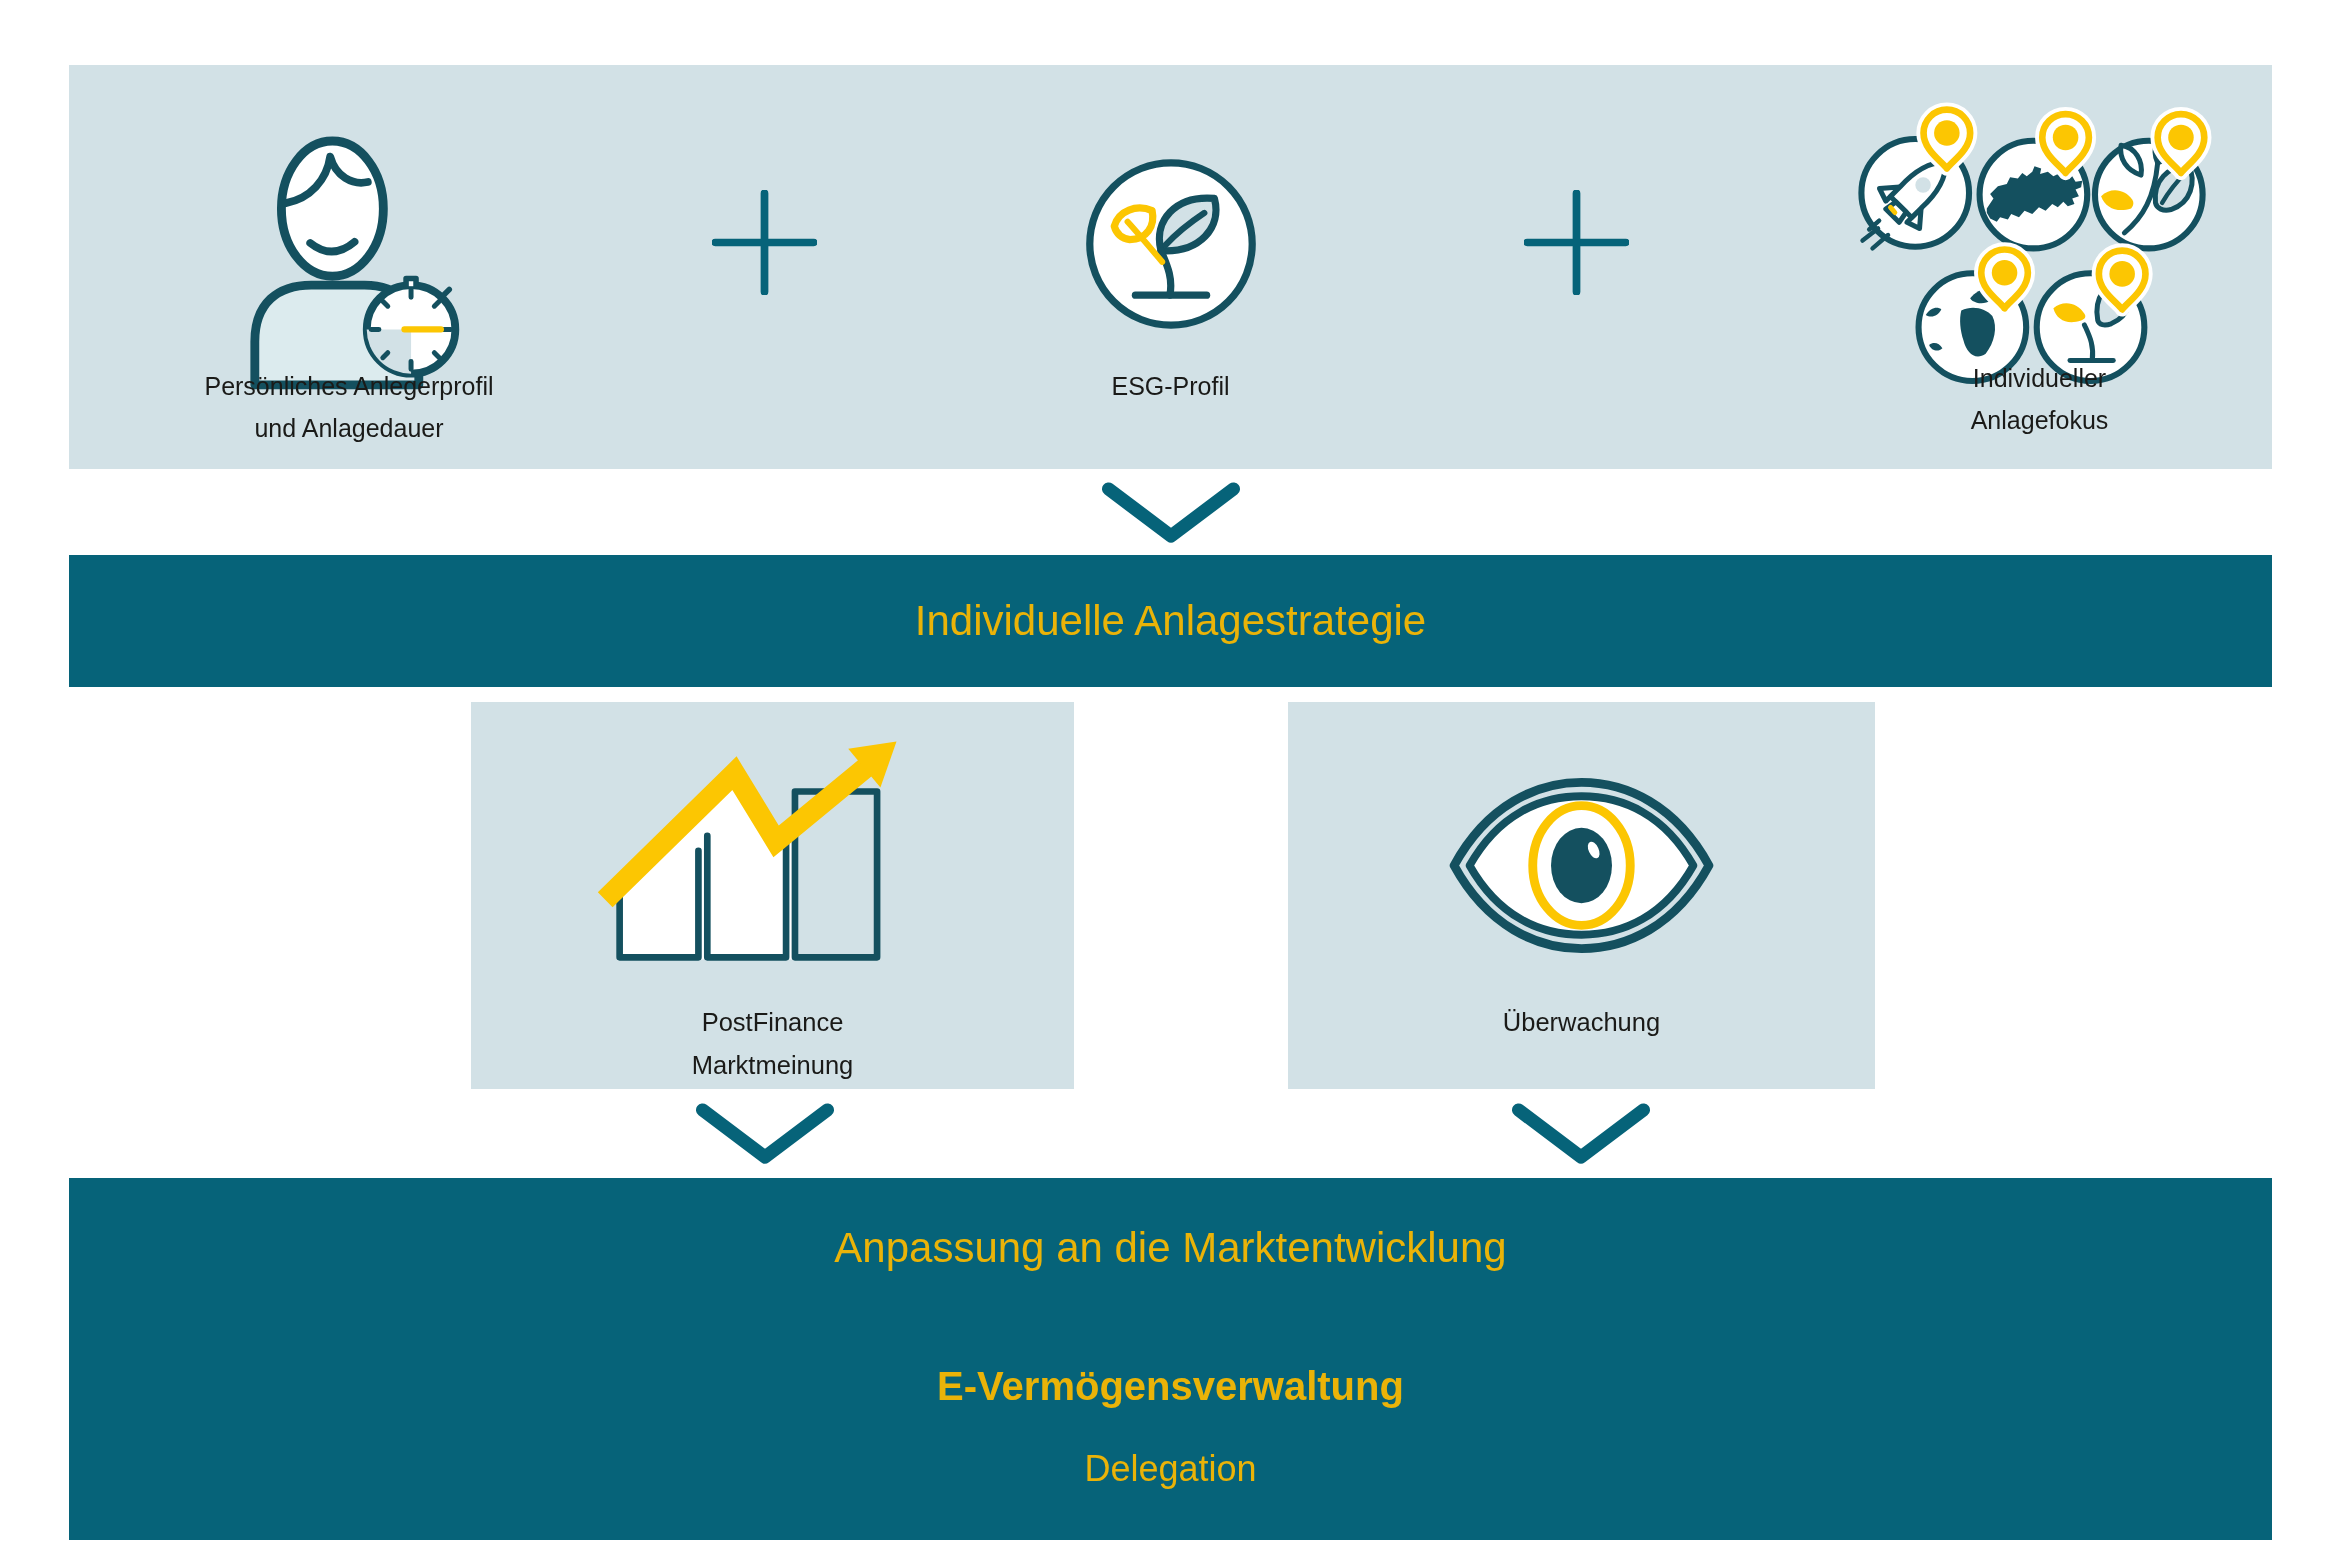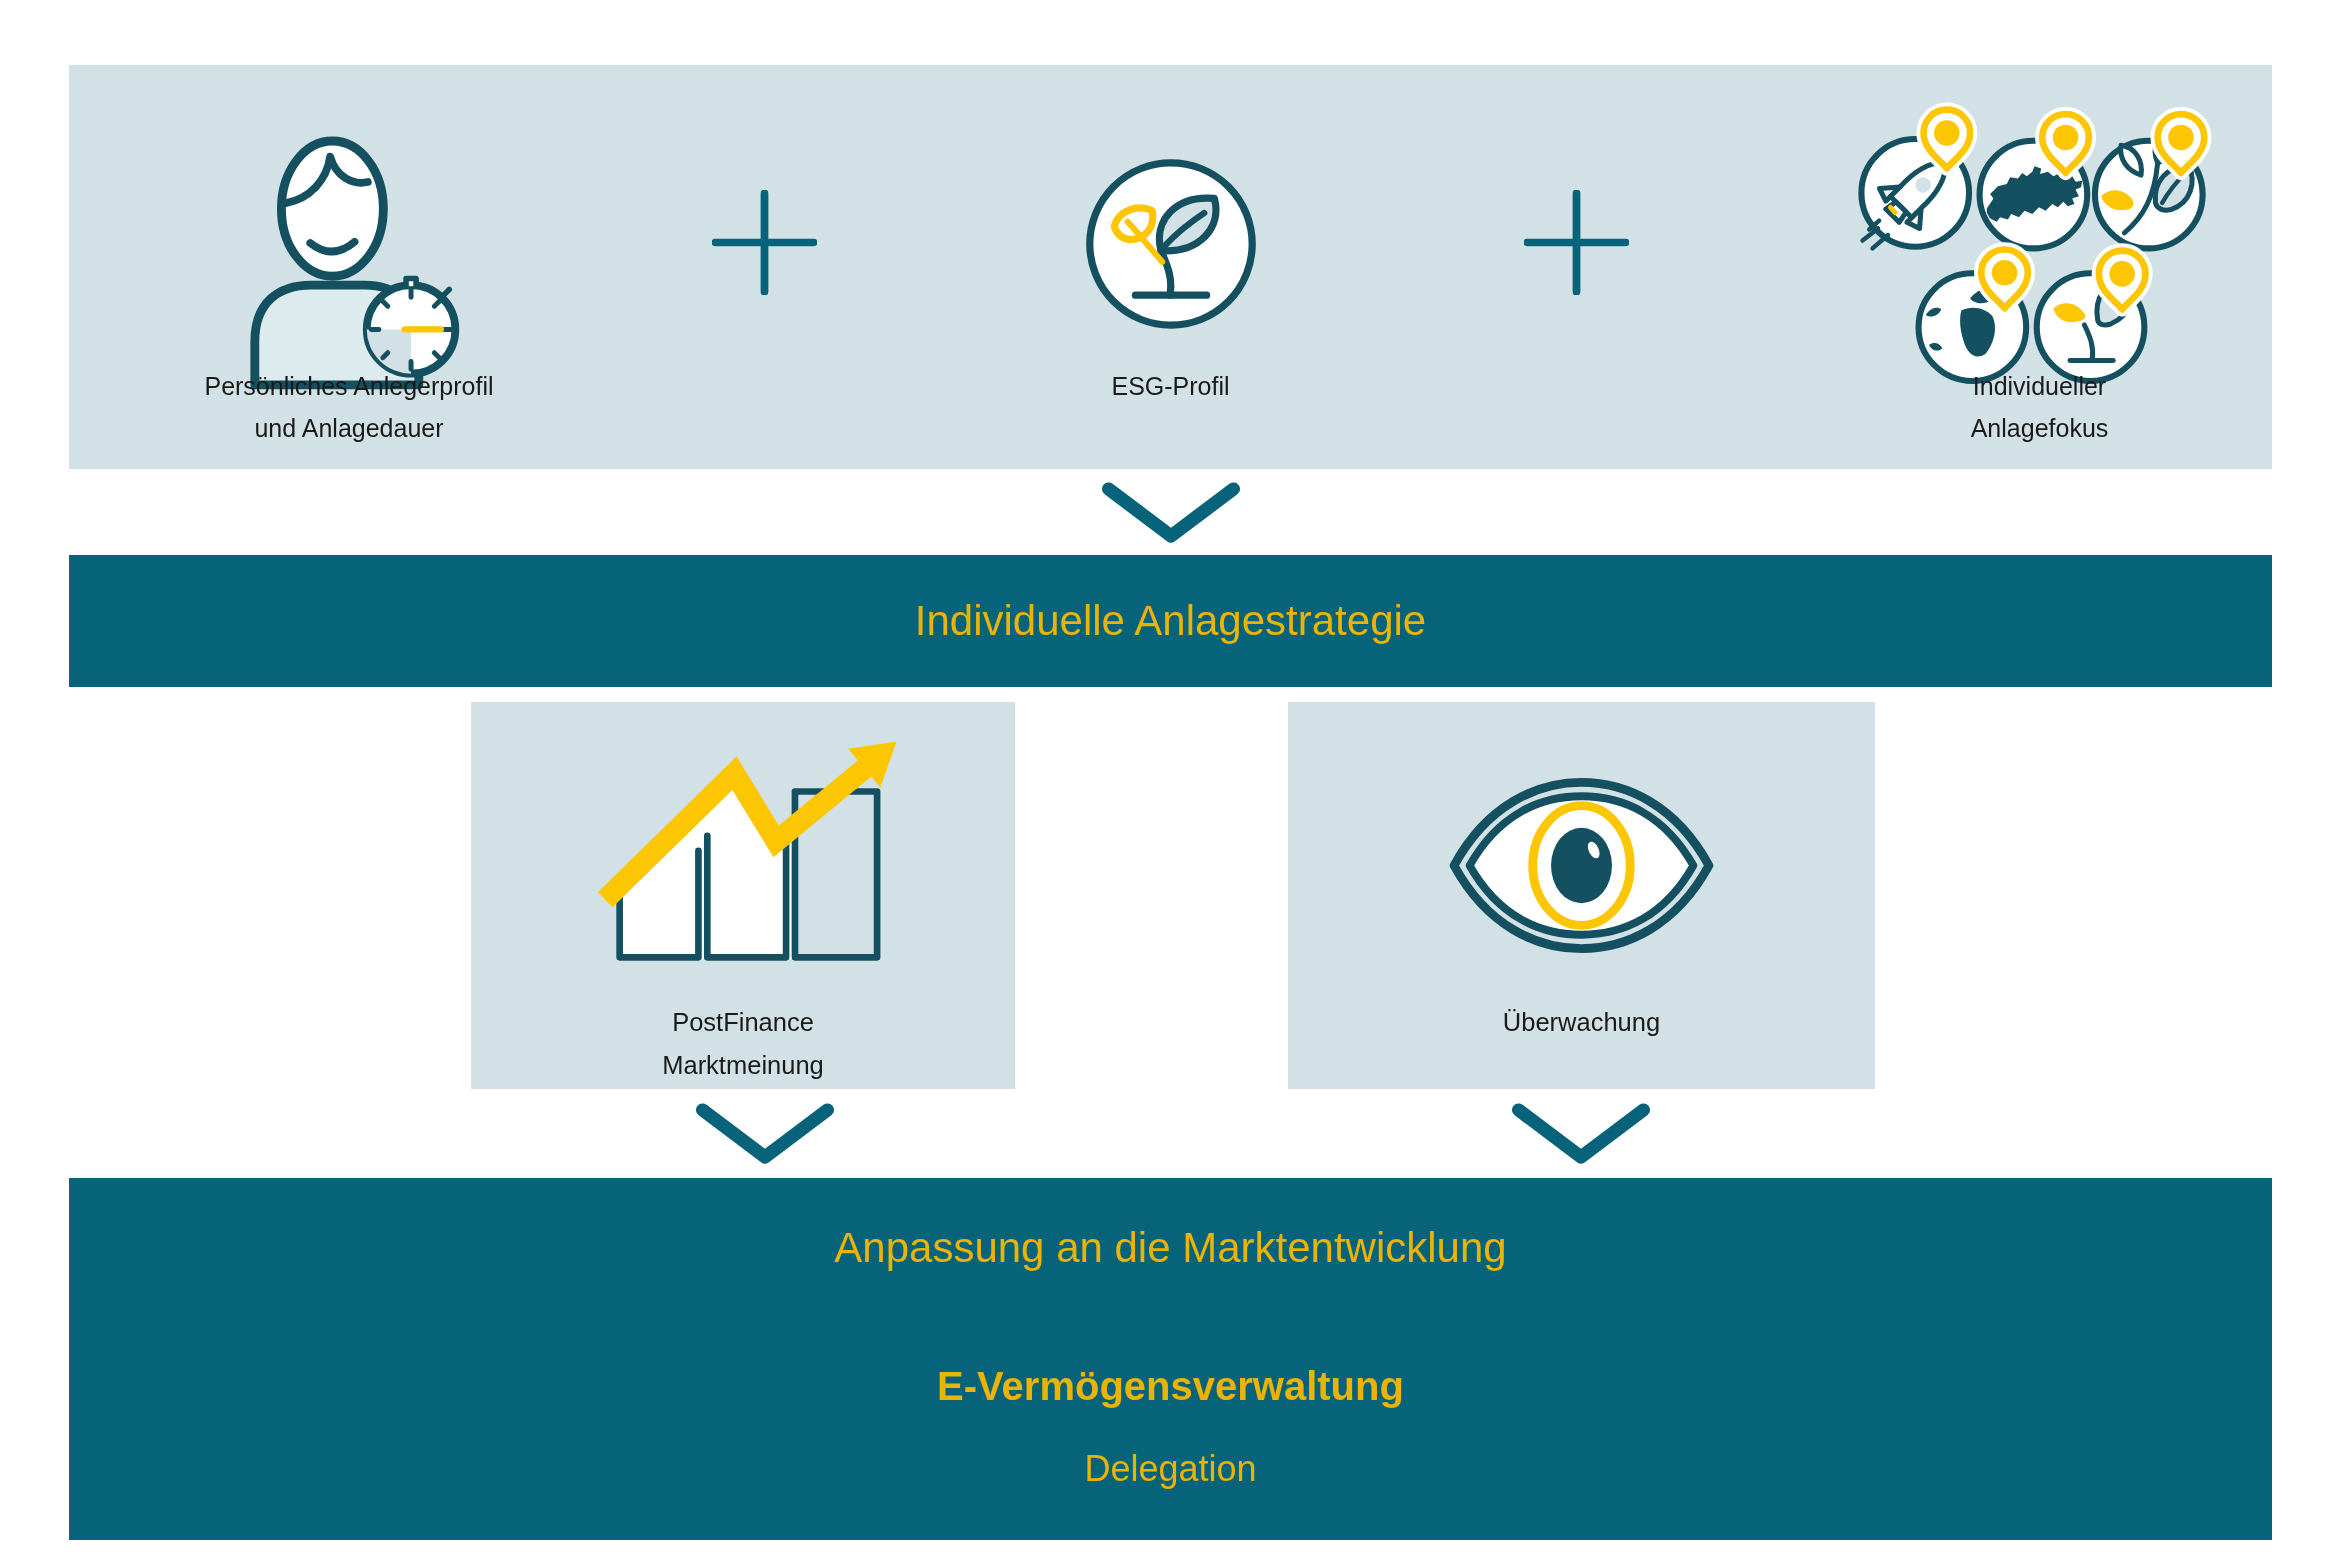--- a/index.html
+++ b/index.html
@@ -25,21 +25,21 @@
   .band{
     position:absolute;left:69px;width:2203px;background:var(--c-teal);
     display:flex;align-items:center;justify-content:center;color:#eab308;
   }
   .band-1{top:555px;height:132px;font-size:42px;}
   .band-2{top:1178px;height:140px;font-size:42px;}
   .band-3{top:1314px;height:226px;flex-direction:column;gap:13.3px;}
   .band-3 .r-line1{font-size:40px;font-weight:700;}
   .band-3 .r-line2{font-size:36px;margin-top:26px;}
   .box{position:absolute;top:702px;height:387px;background:var(--c-panel);}
-  .box-market{left:471px;width:544px;}
+  .box-market{left:471px;width:588px;padding-left:15px;}
   .box-monitor{left:1288px;width:587px;}
   .box-label{position:absolute;left:0;width:100%;text-align:center;font-size:25.5px;line-height:43px;color:var(--c-text);}
   
   .sk{stroke:var(--c-icon);fill:none;stroke-linecap:round;stroke-linejoin:round;}
   .sy{stroke:var(--c-yellow);fill:none;stroke-linecap:round;stroke-linejoin:round;}
   .syl{stroke:var(--c-yellow);fill:none;}
   .st{stroke:var(--c-teal);fill:none;stroke-linecap:round;stroke-linejoin:round;}
   .fw{fill:#ffffff;}
   .fp{fill:var(--c-panel);}
   .fpl{fill:var(--c-panel_light);}
@@ -148,21 +148,21 @@
       <use href="#pin" transform="translate(514,350)"></use>
     </svg>
 
     <div class="icon-label" style="left:30.5px;top:300px;width:499px">
       <div>Persönliches Anlegerprofil</div>
       <div>und Anlagedauer</div>
     </div>
     <div class="icon-label" style="left:852px;top:300px;width:499px">
       <div>ESG-Profil</div>
     </div>
-    <div class="icon-label" style="left:1721px;top:300px;width:499px">
+    <div class="icon-label" style="left:1721px;top:292px;width:499px">
       <div>Individueller</div>
       <div>Anlagefokus</div>
     </div>
   </div>
 
   <svg class="abs" style="left:1096px;top:478px" width="150" height="69" viewBox="0 0 270 125">
     <path class="st" stroke-width="24" d="M22,20 L135,105 L248,20"></path>
   </svg>
 
   <div class="band band-1">

